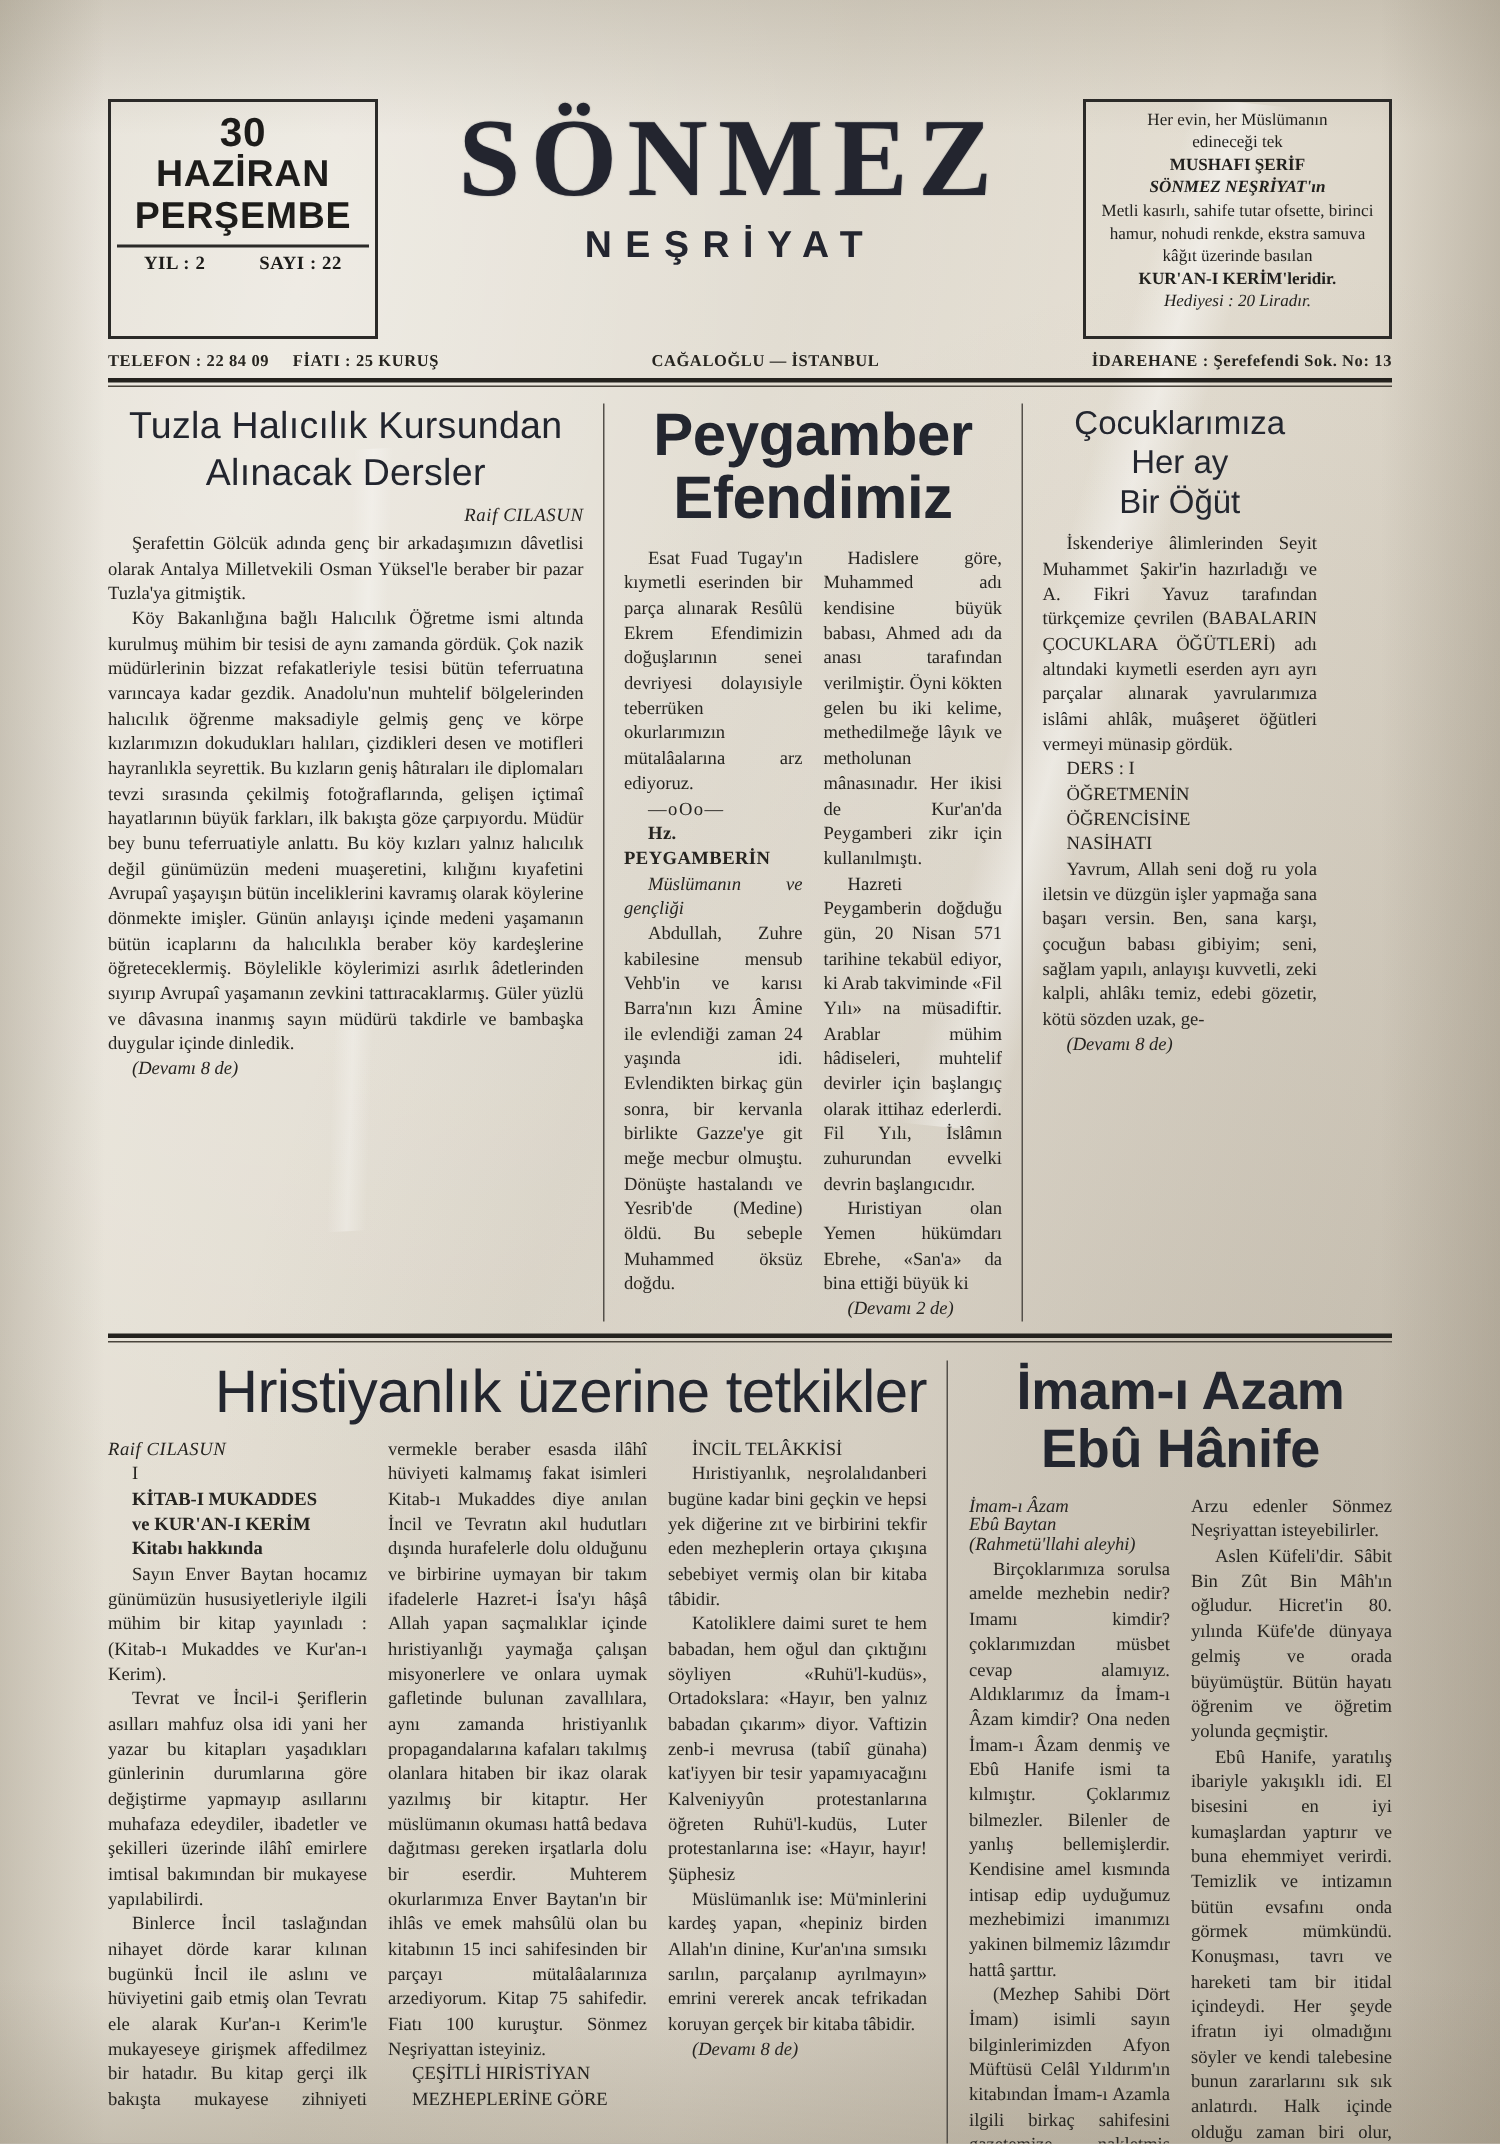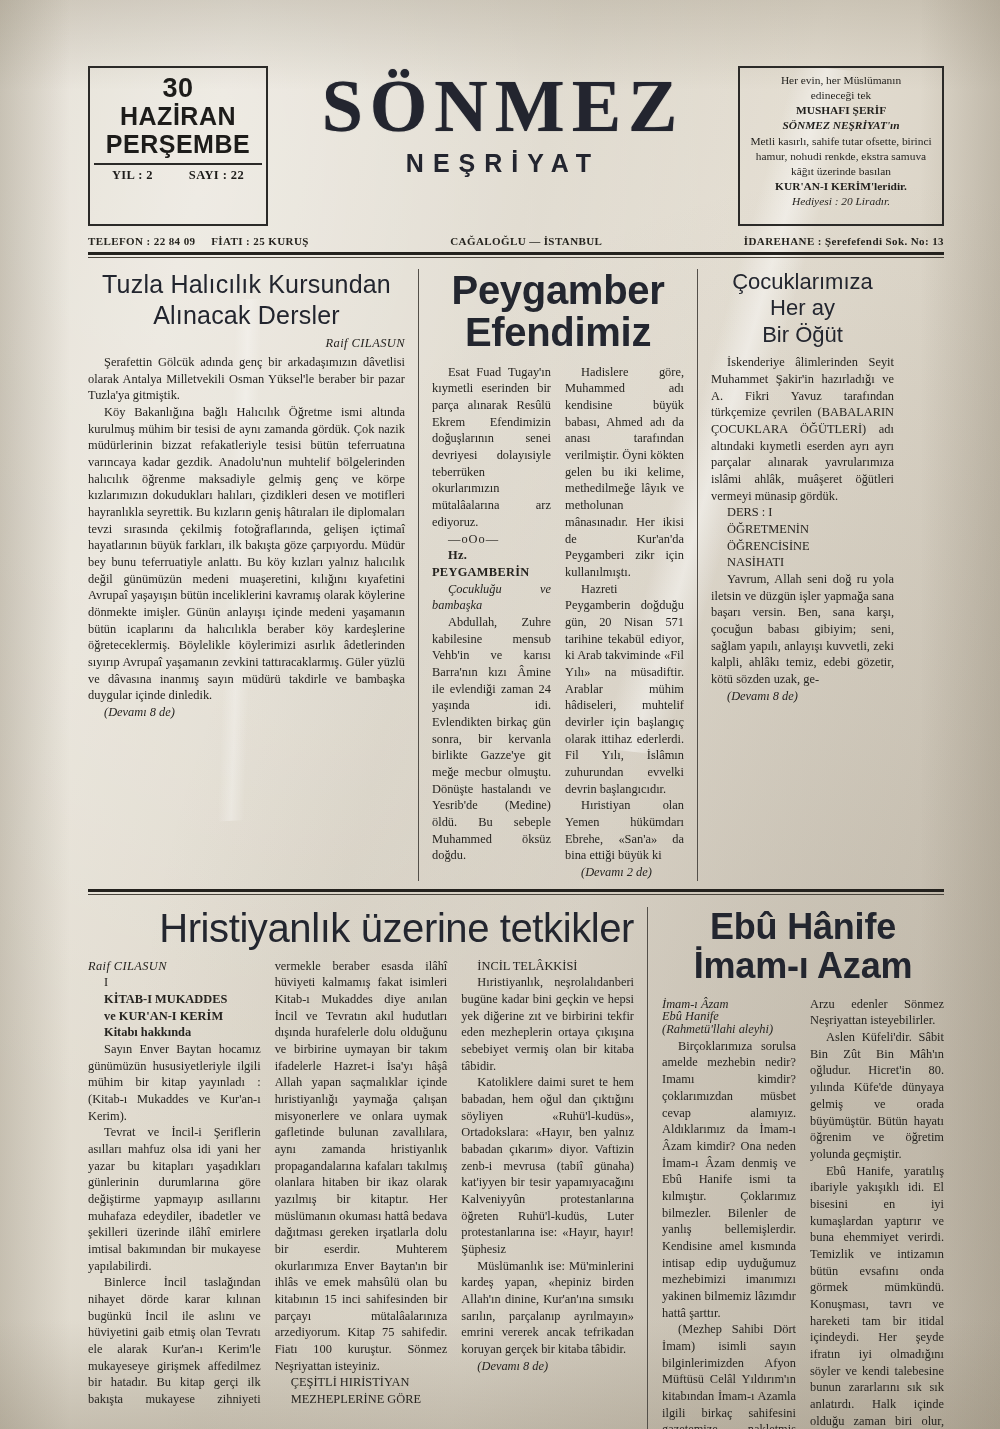--- a/index.html
+++ b/index.html
@@ -22,21 +22,21 @@
   .s2{left:0;top:0;width:70px;height:1429px;background:linear-gradient(90deg,rgba(140,130,110,.34),rgba(140,130,110,0));}
   .s3{right:0;top:0;width:80px;height:1429px;background:linear-gradient(270deg,rgba(140,130,112,.34),rgba(140,130,112,0));}
   .s4{left:0;bottom:0;width:1000px;height:110px;background:linear-gradient(0deg,rgba(145,135,115,.34),rgba(145,135,115,0));}
   .fold{position:absolute;top:60px;left:630px;width:200px;height:700px;
         background:linear-gradient(100deg,rgba(255,255,255,0) 40%,rgba(255,255,255,.45) 50%,rgba(255,255,255,0) 60%);
         transform:rotate(6deg);pointer-events:none;}
   .fold2{position:absolute;top:300px;left:180px;width:120px;height:520px;
         background:linear-gradient(95deg,rgba(255,255,255,0) 42%,rgba(255,255,255,.30) 50%,rgba(255,255,255,0) 58%);
         transform:rotate(-3deg);pointer-events:none;}
 
-  .sheet{position:absolute;left:88px;top:66px;width:856px;height:1290px;}
+  .sheet{position:absolute;left:72px;top:66px;width:856px;height:1290px;}
 
   
   .masthead{display:flex;align-items:stretch;height:160px;}
   .datebox{
     width:180px;border:2px solid #2b2a28;box-sizing:border-box;
     text-align:center;padding:6px 4px 2px;color:#1d1c1a;
     font-family:"Liberation Sans",sans-serif;
   }
   .datebox .d-day{font-size:27px;font-weight:bold;line-height:1.05;letter-spacing:.5px;}
   .datebox .d-month,.datebox .d-wd{font-size:25px;font-weight:bold;line-height:1.12;letter-spacing:.5px;}
@@ -187,21 +187,21 @@
 
       <div class="col c-mid">
         <div class="h-peyg">
           <div>Peygamber</div>
           <div>Efendimiz</div>
         </div>
         <div class="twocol" style="margin-top:10px;">
           <p class="body">Esat Fuad Tugay'ın kıymetli eserinden bir parça alınarak Resûlü Ekrem Efendimizin doğuşlarının senei devriyesi dolayısiyle teberrüken okurlarımızın mütalâalarına arz ediyoruz.</p>
           <p class="body sep">—oOo—</p>
           <p class="body subhead">Hz. PEYGAMBERİN</p>
-          <p class="body subhead-i">Çocukluğu ve bambaşka</p>
+          <p class="body subhead-i">Müslümanın ve gençliği</p>
           <p class="body">Abdullah, Zuhre kabilesine mensub Vehb'in ve karısı Barra'nın kızı Âmine ile evlendiği zaman 24 yaşında idi. Evlendikten birkaç gün sonra, bir kervanla birlikte Gazze'ye git meğe mecbur olmuştu. Dönüşte hastalandı ve Yesrib'de (Medine) öldü. Bu sebeple Muhammed öksüz doğdu.</p>
           <p class="body">Hadislere göre, Muhammed adı kendisine büyük babası, Ahmed adı da anası tarafından verilmiştir. Öyni kökten gelen bu iki kelime, methedilmeğe lâyık ve metholunan mânasınadır. Her ikisi de Kur'an'da Peygamberi zikr için kullanılmıştı.</p>
           <p class="body">Hazreti Peygamberin doğduğu gün, 20 Nisan 571 tarihine tekabül ediyor, ki Arab takviminde «Fil Yılı» na müsadiftir. Arablar mühim hâdiseleri, muhtelif devirler için başlangıç olarak ittihaz ederlerdi. Fil Yılı, İslâmın zuhurundan evvelki devrin başlangıcıdır.</p>
           <p class="body">Hıristiyan olan Yemen hükümdarı Ebrehe, «San'a» da bina ettiği büyük ki</p>
           <p class="body cont">(Devamı 2 de)</p>
         </div>
       </div>
 
       <div class="col c-right">
         <div class="h-cocuk">
@@ -240,26 +240,26 @@
           <p class="body ctr">İNCİL TELÂKKİSİ</p>
           <p class="body">Hıristiyanlık, neşrolalıdanberi bugüne kadar bini geçkin ve hepsi yek diğerine zıt ve birbirini tekfir eden mezheplerin ortaya çıkışına sebebiyet vermiş olan bir kitaba tâbidir.</p>
           <p class="body">Katoliklere daimi suret te hem babadan, hem oğul dan çıktığını söyliyen «Ruhü'l-kudüs», Ortadokslara: «Hayır, ben yalnız babadan çıkarım» diyor. Vaftizin zenb-i mevrusa (tabiî günaha) kat'iyyen bir tesir yapamıyacağını Kalveniyyûn protestanlarına öğreten Ruhü'l-kudüs, Luter protestanlarına ise: «Hayır, hayır! Şüphesiz</p>
           <p class="body">Müslümanlık ise: Mü'minlerini kardeş yapan, «hepiniz birden Allah'ın dinine, Kur'an'ına sımsıkı sarılın, parçalanıp ayrılmayın» emrini vererek ancak tefrikadan koruyan gerçek bir kitaba tâbidir.</p>
           <p class="body cont">(Devamı 8 de)</p>
         </div>
       </div>
 
       <div class="b-right">
         <div class="h-imam">
+          <div>İmam-ı Azam</div>
           <div>Ebû Hânife</div>
-          <div>İmam-ı Azam</div>
         </div>
         <div class="twocol2" style="margin-top:10px;">
           <p class="body byline-c" style="text-indent:0;">İmam-ı Âzam</p>
-          <p class="body byline-c" style="text-indent:0;margin-top:-4px;">Ebû Hanife</p>
+          <p class="body byline-c" style="text-indent:0;margin-top:-4px;">Ebû Baytan</p>
           <p class="body byline-c" style="text-indent:0;margin-top:-4px;">(Rahmetü'llahi aleyhi)</p>
           <p class="body">Birçoklarımıza sorulsa amelde mezhebin nedir? Imamı kimdir? çoklarımızdan müsbet cevap alamıyız. Aldıklarımız da İmam-ı Âzam kimdir? Ona neden İmam-ı Âzam denmiş ve Ebû Hanife ismi ta kılmıştır. Çoklarımız bilmezler. Bilenler de yanlış bellemişlerdir. Kendisine amel kısmında intisap edip uyduğumuz mezhebimizi imanımızı yakinen bilmemiz lâzımdır hattâ şarttır.</p>
           <p class="body">(Mezhep Sahibi Dört İmam) isimli sayın bilginlerimizden Afyon Müftüsü Celâl Yıldırım'ın kitabından İmam-ı Azamla ilgili birkaç sahifesini gazetemize nakletmiş bulunuyoruz. Kitap 84 sahife olup, 300 kuruştur. Arzu edenler Sönmez Neşriyattan isteyebilirler.</p>
           <p class="body">Aslen Küfeli'dir. Sâbit Bin Zût Bin Mâh'ın oğludur. Hicret'in 80. yılında Küfe'de dünyaya gelmiş ve orada büyümüştür. Bütün hayatı öğrenim ve öğretim yolunda geçmiştir.</p>
           <p class="body">Ebû Hanife, yaratılış ibariyle yakışıklı idi. El bisesini en iyi kumaşlardan yaptırır ve buna ehemmiyet verirdi. Temizlik ve intizamın bütün evsafını onda görmek mümkündü. Konuşması, tavrı ve hareketi tam bir itidal içindeydi. Her şeyde ifratın iyi olmadığını söyler ve kendi talebesine bunun zararlarını sık sık anlatırdı. Halk içinde olduğu zaman biri olur, fakat ilmin vakarını daima korurdu.</p>
           <p class="body cont">(Devamı 7 de)</p>
         </div>
       </div>
     </div>
 

